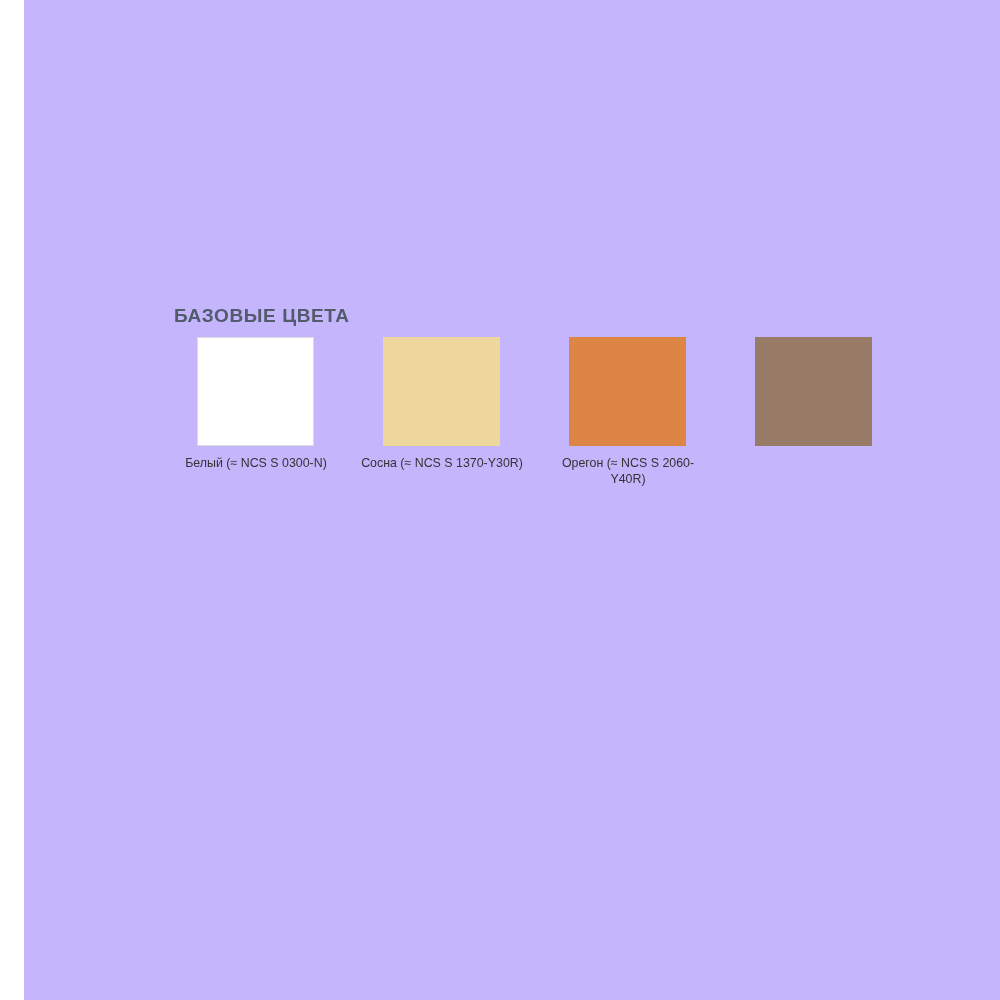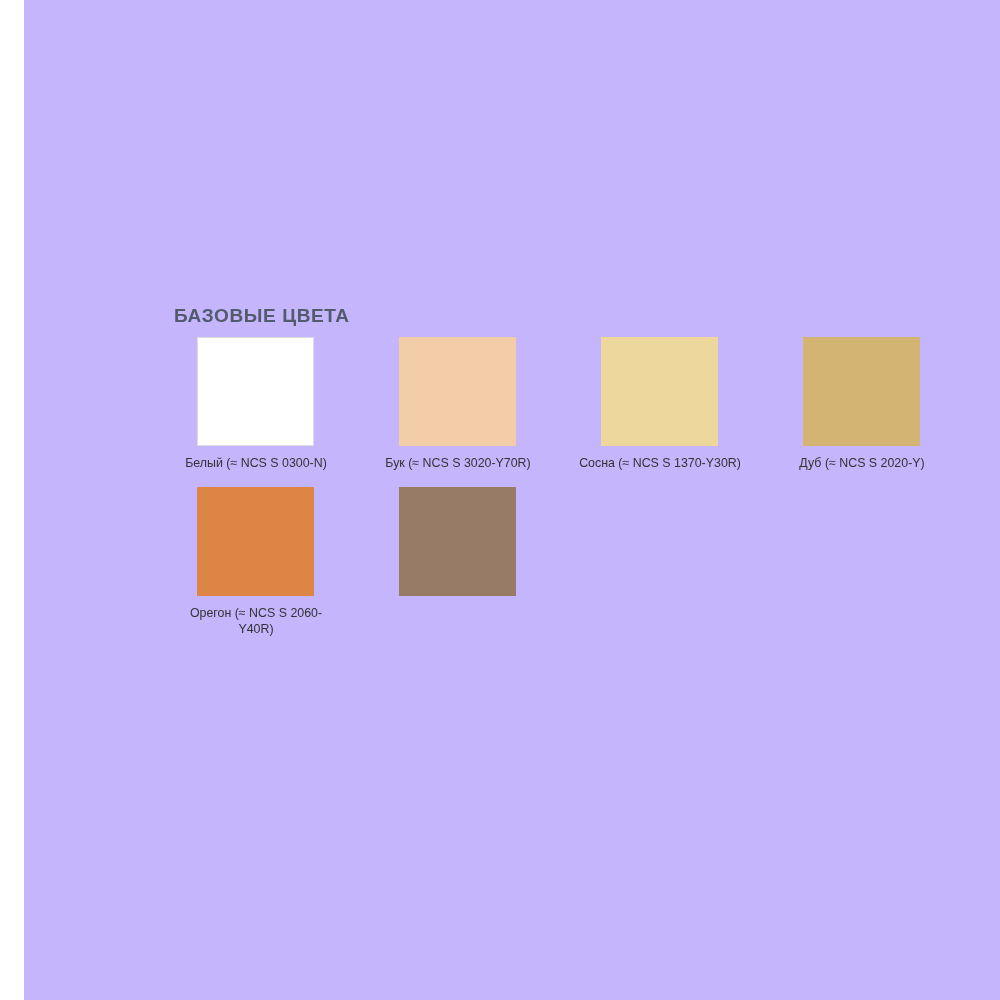--- a/index.html
+++ b/index.html
@@ -39,21 +39,20 @@
     text-transform: uppercase;
     white-space: nowrap;
   }
 
   .swatch-grid {
     display: grid;
     grid-template-columns: repeat(4, 186px);
     grid-auto-rows: auto;
     row-gap: 28px;
     column-gap: 0px;
-    gap: 16px;
   }
 
   .swatch-cell {
     width: 186px;
     display: flex;
     flex-direction: column;
     align-items: flex-start;
   }
 
   .swatch-chip {
@@ -86,30 +85,22 @@
   <section class="palette-block">
 
     <h2 class="section-title">БАЗОВЫЕ ЦВЕТА</h2>
 
     <div class="swatch-grid">
         <div class="swatch-cell">
           <div class="swatch-chip bordered" style="background: rgb(255, 255, 255);"></div>
           <div class="swatch-label">Белый (≈ NCS S 0300-N)</div>
         </div>
         <div class="swatch-cell">
-          <div class="swatch-chip" style="background: rgb(242, 205, 168);"></div>
-          <div class="swatch-label">Бук (≈ NCS S 3020-Y70R)</div>
-        </div>
-        <div class="swatch-cell">
           <div class="swatch-chip" style="background: rgb(238, 215, 157);"></div>
           <div class="swatch-label">Сосна (≈ NCS S 1370-Y30R)</div>
-        </div>
-        <div class="swatch-cell">
-          <div class="swatch-chip" style="background: rgb(211, 180, 115);"></div>
-          <div class="swatch-label">Дуб (≈ NCS S 2020-Y)</div>
         </div>
         <div class="swatch-cell">
           <div class="swatch-chip" style="background: rgb(220, 133, 68);"></div>
           <div class="swatch-label">Орегон (≈ NCS S 2060-Y40R)</div>
         </div>
         <div class="swatch-cell">
           <div class="swatch-chip" style="background: rgb(151, 123, 102);"></div>
         </div>
       </div>
 

